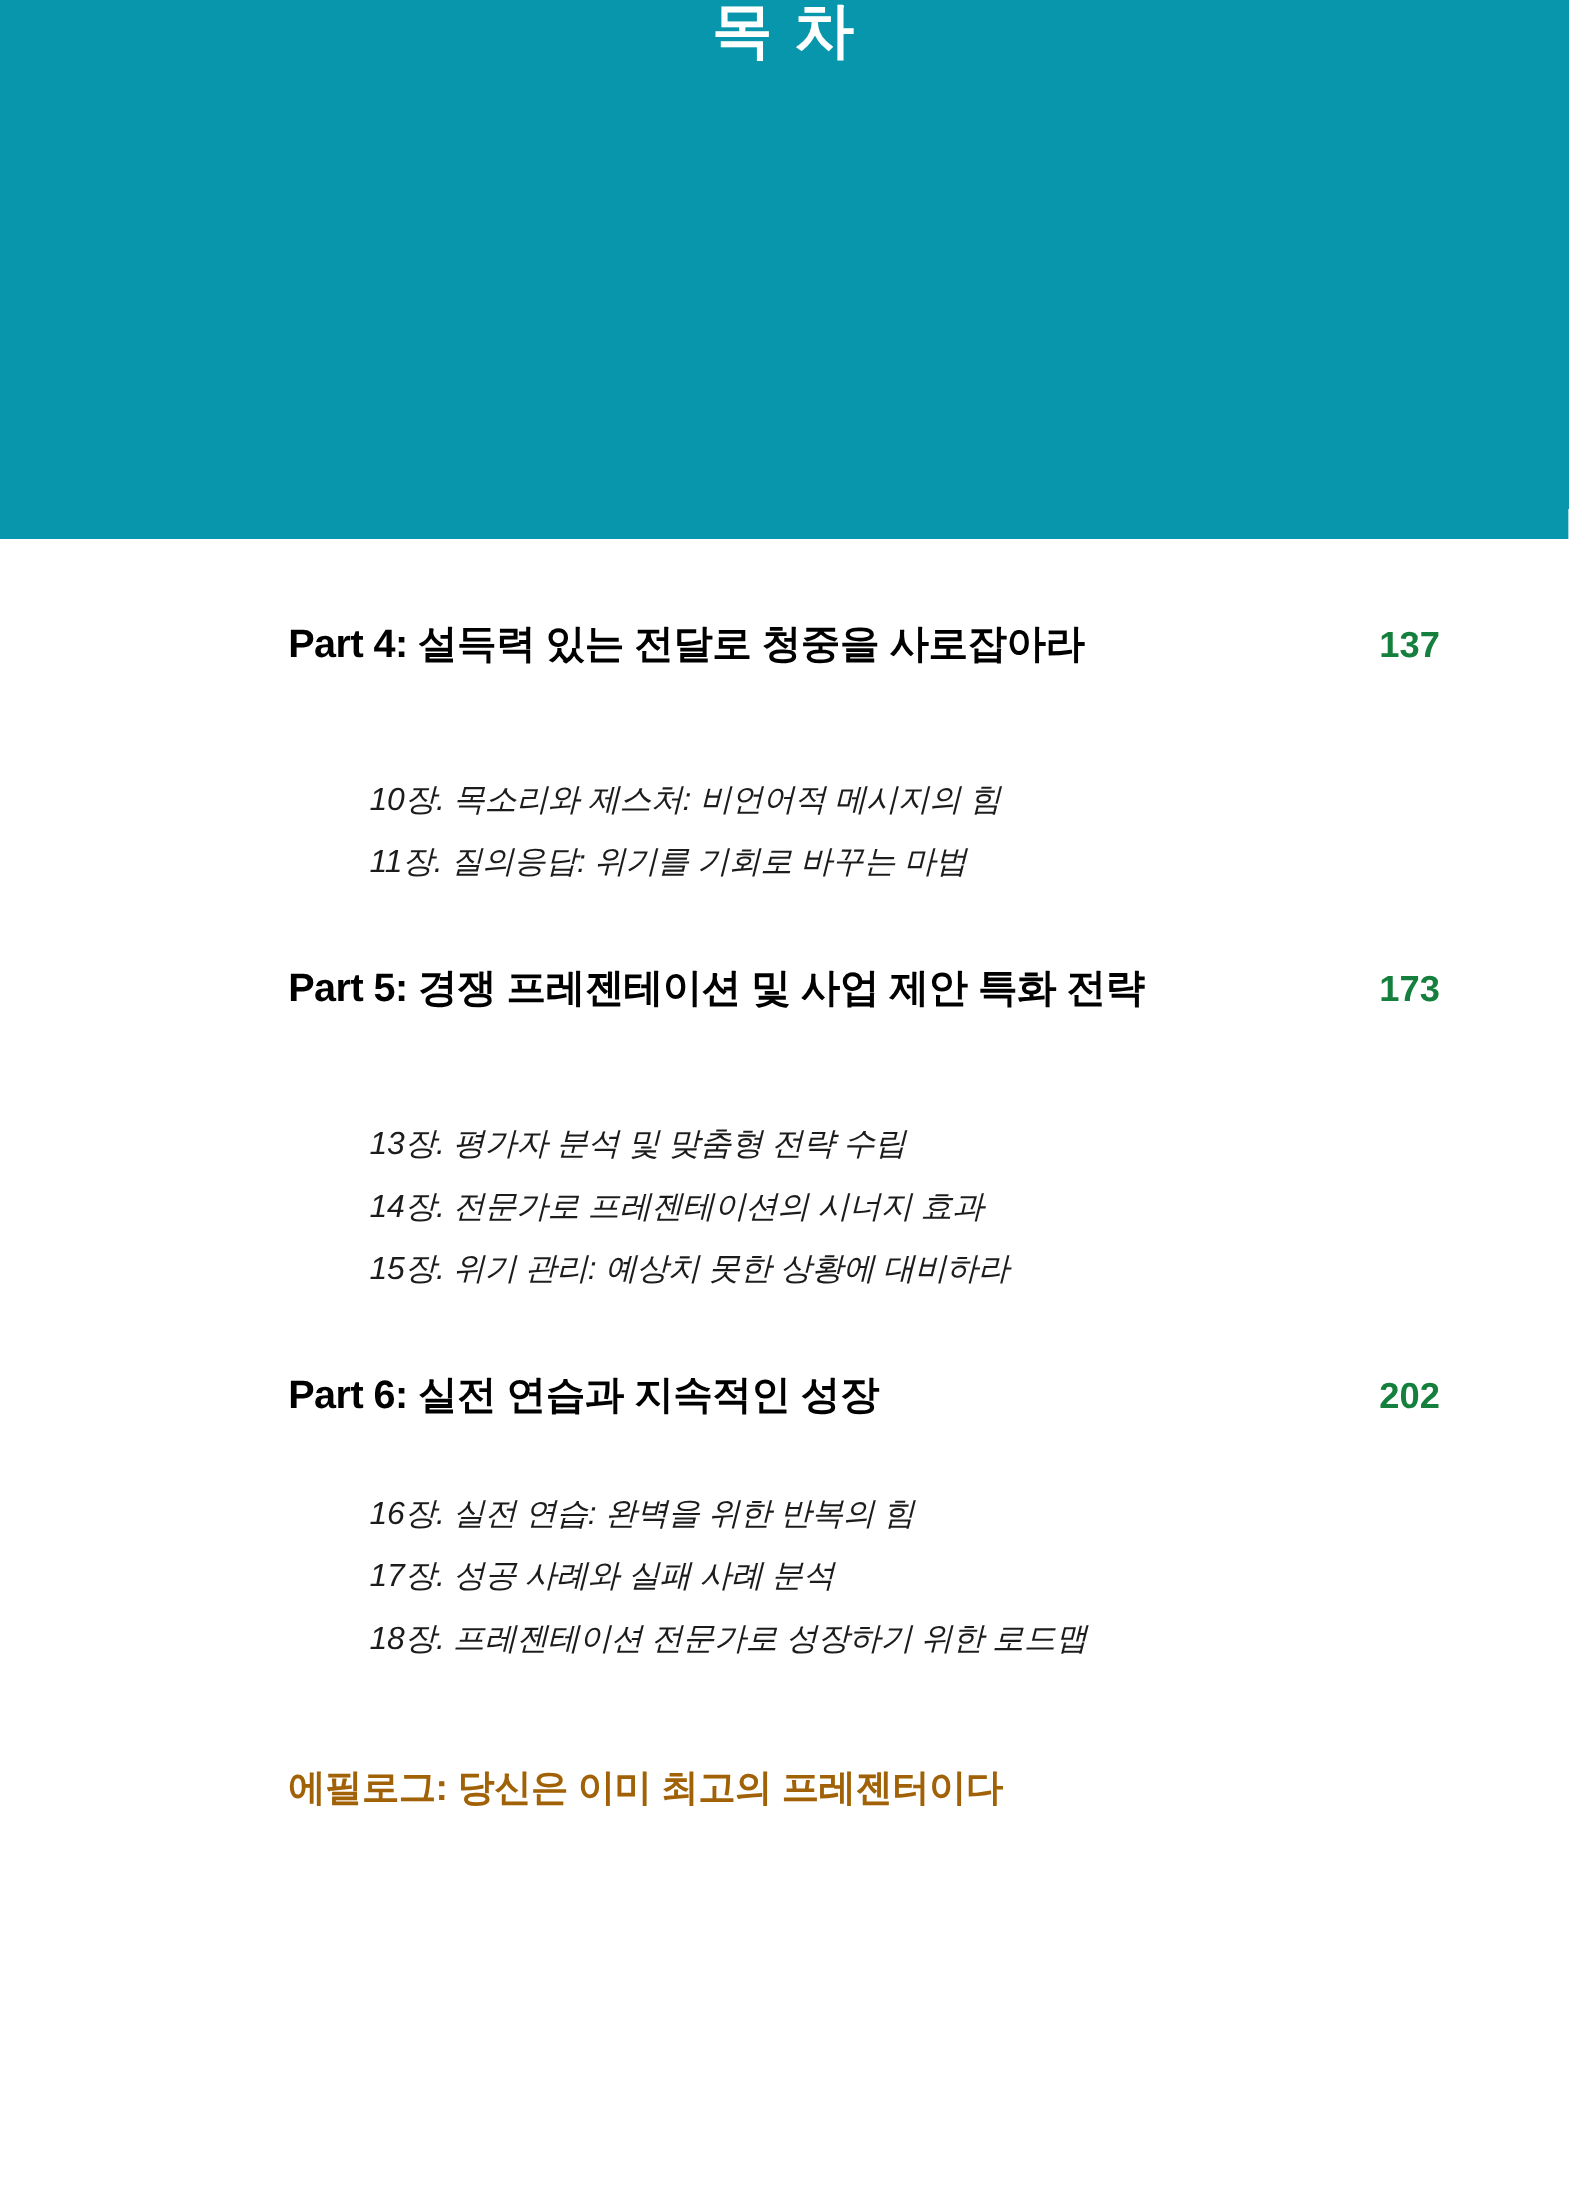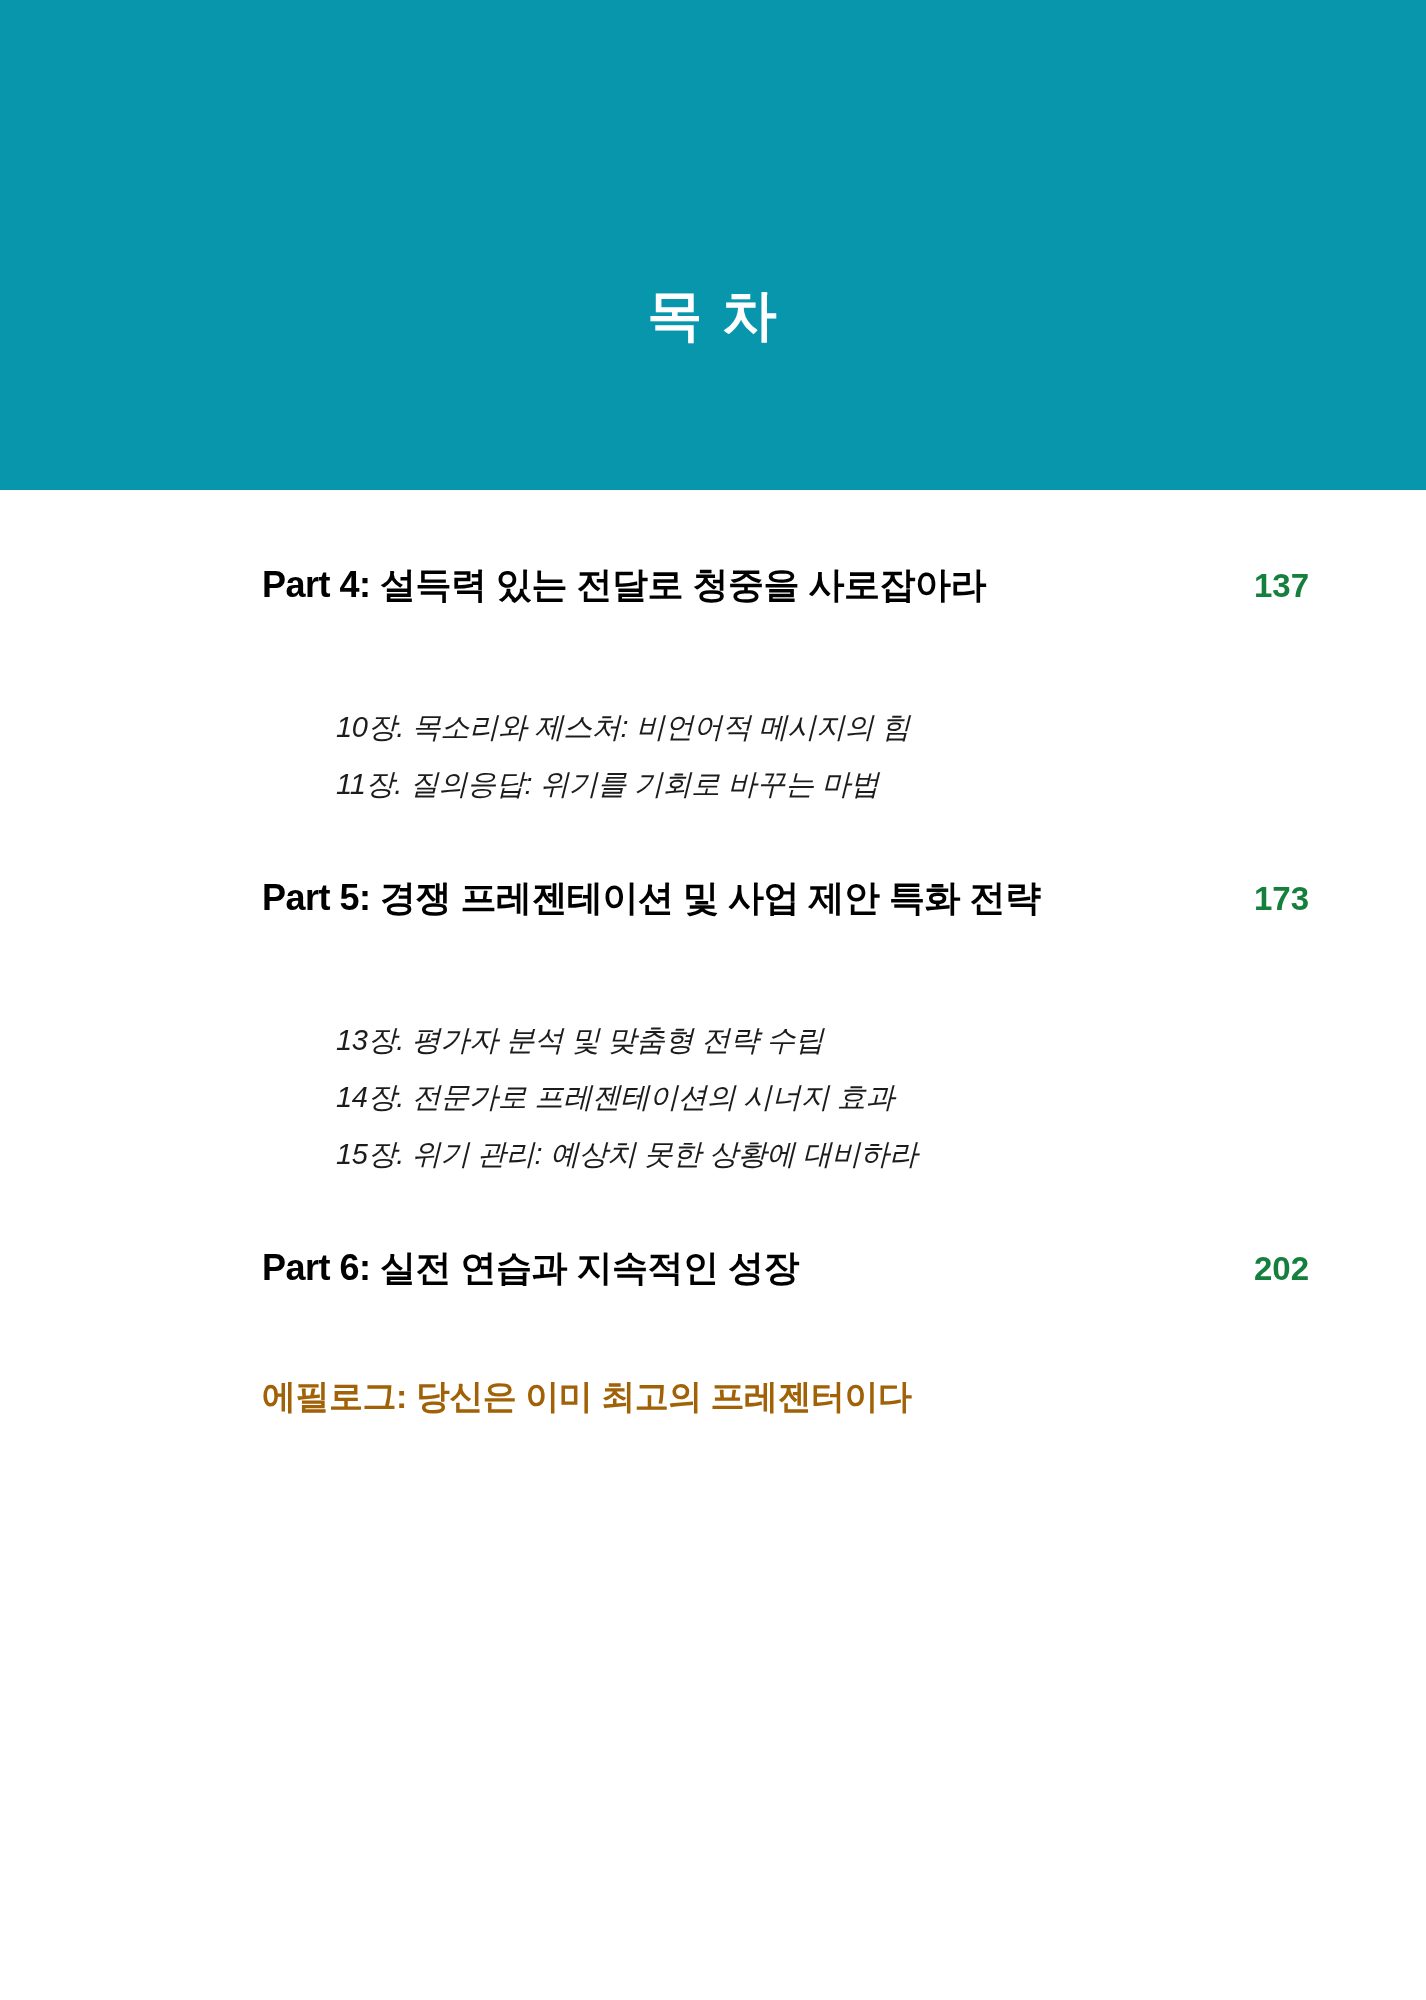--- a/index.html
+++ b/index.html
@@ -12,21 +12,20 @@
     font-family: "Liberation Sans", "DejaVu Sans", sans-serif;
     color: var(--text);
     overflow: hidden;
   }
   .band {
     width: 100%;
     height: 490px;
     background: var(--accent);
   }
   .band-title {
-    padding-top: 288px;
     text-align: center;
     color: #ffffff;
     font-size: 55px;
     font-weight: 800;
     letter-spacing: 2px;
     line-height: 1;
   }
   .content {
     padding: 0 117px 0 262px;
   }
@@ -102,17 +101,22 @@
       <li class="chapter">14장. 전문가로 프레젠테이션의 시너지 효과</li>
       <li class="chapter">15장. 위기 관리: 예상치 못한 상황에 대비하라</li>
     </ul>
   </section>
 
   <section class="part">
     <div class="part-row">
       <h2 class="part-title">Part 6: 실전 연습과 지속적인 성장</h2>
       <span class="part-page">202</span>
     </div>
+    <ul class="chapters tight">
+      <li class="chapter">16장. 실전 연습: 완벽을 위한 반복의 힘</li>
+      <li class="chapter">17장. 성공 사례와 실패 사례 분석</li>
+      <li class="chapter">18장. 프레젠테이션 전문가로 성장하기 위한 로드맵</li>
+    </ul>
   </section>
 
   <div class="epilogue">에필로그: 당신은 이미 최고의 프레젠터이다</div>
 
 </div>
 
 </body></html>

